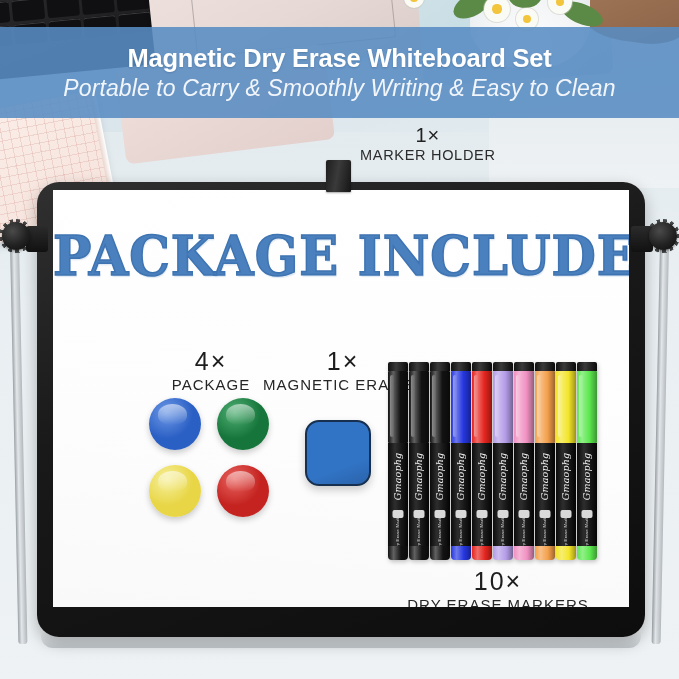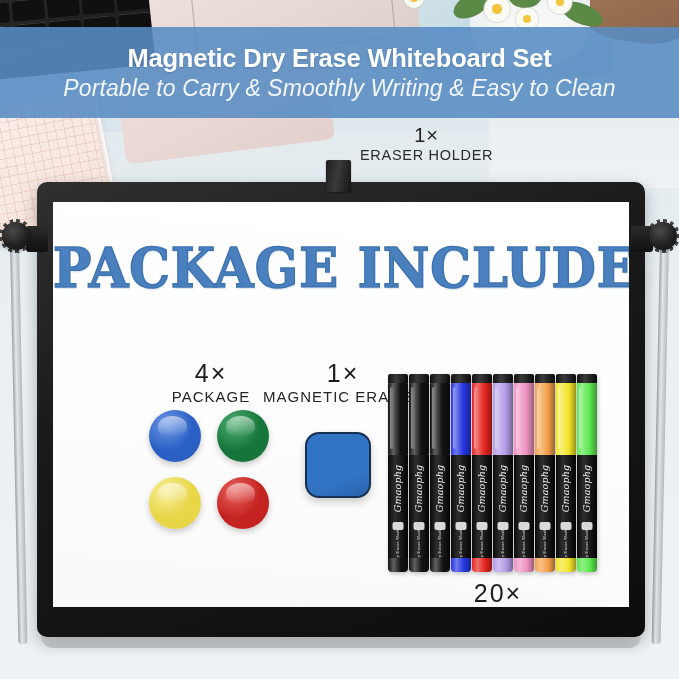--- a/index.html
+++ b/index.html
@@ -202,23 +202,23 @@
   
   .board-wrap {
     position: absolute;
     left: 37px; top: 182px;
     width: 608px; height: 455px;
     z-index: 4;
   }
   .board-frame {
     position: absolute; inset: 0;
     background: linear-gradient(160deg,#303030 0%, #191919 40%, #0d0d0d 100%);
-    border-radius: 10px;
+    border-radius: 22px;
     box-shadow: 0 6px 16px rgba(0,0,0,.28);
-    padding: 20px 16px 30px 16px;
+    padding: 8px 16px 30px 16px;
   }
   .board-face {
     position: relative;
     width: 100%; height: 100%;
     background: linear-gradient(185deg,#ffffff 0%, #fdfdfd 60%, #f9f9f9 100%);
     overflow: hidden;
   }
   
   .board-lip {
     position: absolute;
@@ -484,21 +484,21 @@
     <div class="panel-right"></div>
   </div>
 
   <div class="banner">
     <div class="banner-title">Magnetic Dry Erase Whiteboard Set</div>
     <div class="banner-sub">Portable to Carry &amp; Smoothly Writing &amp; Easy to Clean</div>
   </div>
 
   <div class="holder-callout">
     <div class="callout-qty">1×</div>
-    <div class="callout-label">ERASER HOLDER</div>
+    <div class="callout-label">MARKER HOLDER</div>
   </div>
 
   <div class="marker-clip"></div>
 
   <div class="leg leg-left"></div>
   <div class="leg leg-right"></div>
 
   <div class="knob knob-left">
     <span class="arm"></span>
       <span class="dial"></span>
@@ -519,21 +519,21 @@
           <div class="qty">4×</div>
           <div class="lbl">PACKAGE</div>
         </div>
 
         <div class="callout callout-eraser">
           <div class="qty">1×</div>
           <div class="lbl">MAGNETIC ERASER</div>
         </div>
 
         <div class="callout callout-markers">
-          <div class="qty">20×</div>
+          <div class="qty">10×</div>
           <div class="lbl">DRY ERASE MARKERS</div>
         </div>
 
         <div class="magnets" id="magnets">
             <div class="magnet" style="background: radial-gradient(circle at 34% 28%, rgb(109, 152, 230) 0%, rgb(42, 95, 196) 52%, rgb(42, 95, 196) 76%, rgba(0, 0, 0, 0.45) 100%);"></div>
             <div class="magnet" style="background: radial-gradient(circle at 34% 28%, rgb(79, 174, 114) 0%, rgb(22, 117, 58) 52%, rgb(22, 117, 58) 76%, rgba(0, 0, 0, 0.45) 100%);"></div>
             <div class="magnet" style="background: radial-gradient(circle at 34% 28%, rgb(246, 239, 155) 0%, rgb(232, 214, 70) 52%, rgb(232, 214, 70) 76%, rgba(0, 0, 0, 0.45) 100%);"></div>
             <div class="magnet" style="background: radial-gradient(circle at 34% 28%, rgb(232, 100, 95) 0%, rgb(196, 35, 32) 52%, rgb(196, 35, 32) 76%, rgba(0, 0, 0, 0.45) 100%);"></div>
           </div>
 

